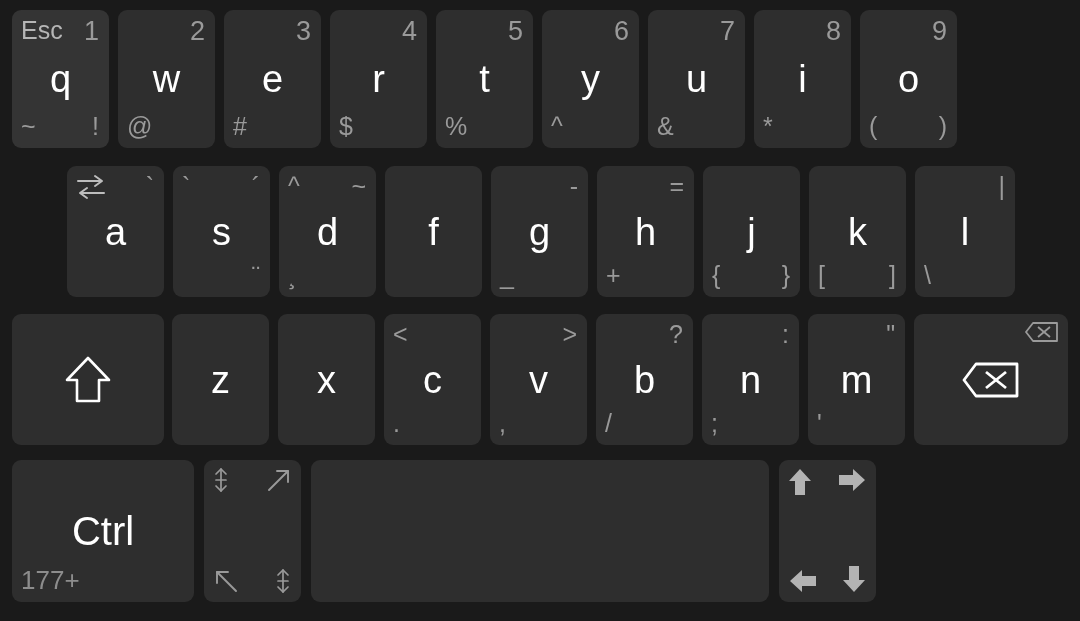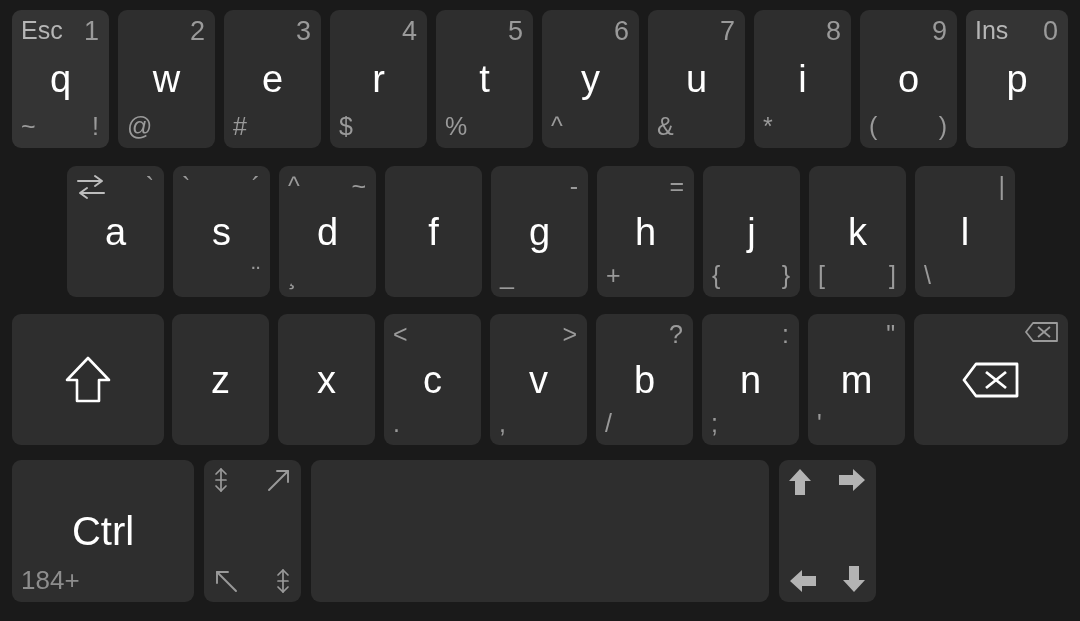--- a/index.html
+++ b/index.html
@@ -120,25 +120,20 @@
     <span class="corner bl sym">*</span>
   </div>
 
   <div class="key" style="left:860px;top:10px;width:97px;height:138px;">
     <span class="corner tr big">9</span>
     <span class="main-label">o</span>
     <span class="corner bl sym">(</span>
     <span class="corner br sym">)</span>
   </div>
 
-  <div class="key hl" style="left:966px;top:10px;width:102px;height:138px;">
-    <span class="corner tl word">Ins</span>
-    <span class="corner tr big">0</span>
-    <span class="main-label">p</span>
-  </div>
 
   <div class="key" style="left:67px;top:166px;width:97px;height:131px;">
     <span class="svg-tl">
       <svg class="icon-svg" width="32" height="30" viewBox="0 0 32 30">
         <g stroke="#bdbdbd" stroke-width="2" fill="none" stroke-linecap="round" stroke-linejoin="round">
           <line x1="3" y1="8" x2="26" y2="8"></line>
           <polyline points="20,3 27,8 20,13"></polyline>
           <line x1="29" y1="20" x2="6" y2="20"></line>
           <polyline points="12,15 5,20 12,25"></polyline>
         </g>
@@ -258,21 +253,21 @@
           <polygon points="2,19 14,3 55,3 55,35 14,35"></polygon>
           <line x1="24" y1="11" x2="44" y2="27"></line>
           <line x1="44" y1="11" x2="24" y2="27"></line>
         </g>
       </svg>
     </span>
   </div>
 
   <div class="key" style="left:12px;top:460px;width:182px;height:142px;">
     <span class="main-label word">Ctrl</span>
-    <span class="corner bl ctrl-sub">184+</span>
+    <span class="corner bl ctrl-sub">177+</span>
   </div>
 
   <div class="key" style="left:204px;top:460px;width:97px;height:142px;">
     <span class="svg-tl">
       <svg class="icon-svg" width="18" height="26" viewBox="0 0 18 26">
         <g stroke="#9a9a9a" stroke-width="1.7" fill="none" stroke-linecap="round" stroke-linejoin="round">
           <line x1="9" y1="2" x2="9" y2="24"></line>
           <polyline points="4,7 9,2 14,7"></polyline>
           <polyline points="4,19 9,24 14,19"></polyline>
           <line x1="4" y1="13" x2="14" y2="13"></line>

